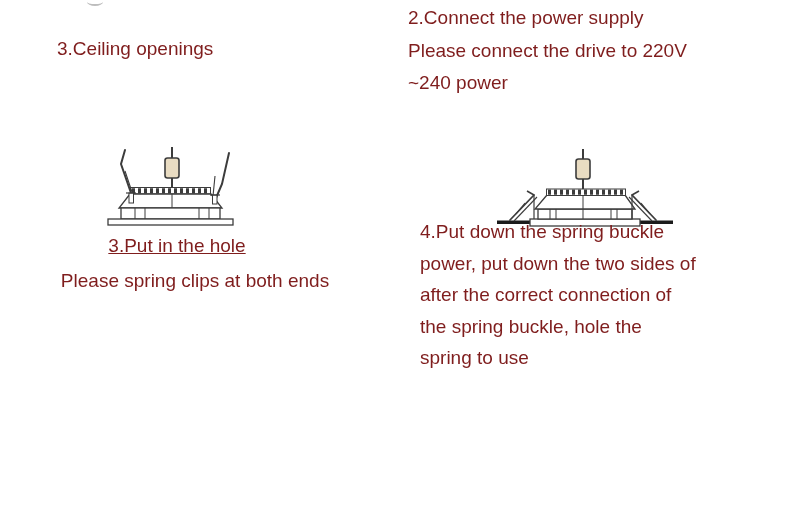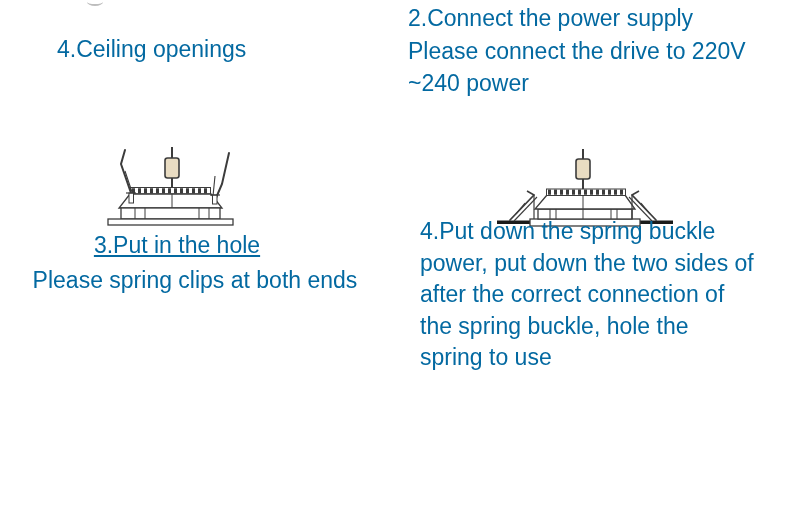--- a/index.html
+++ b/index.html
@@ -4,21 +4,21 @@
 <style>
   html,body { margin:0; padding:0; background:#ffffff; }
   .canvas {
     position:relative;
     width:800px; height:529px;
     background:#ffffff;
     overflow:hidden;
     font-family:"Liberation Sans","DejaVu Sans",sans-serif;
     color:#141414;
   }
-  .step { position:absolute; font-size:23px; color:#0369a1; white-space:nowrap; }
+  .step { position:absolute; font-size:19px; color:#7f1d1d; white-space:nowrap; }
   .step--1 { left:57px;  top:34px;  line-height:30px; }
   .step--2 { left:408px; top:2px;   line-height:32.5px; }
   .step--3 { left:28px;  top:228px; width:334px; text-align:center; line-height:35px; }
   .step--3 .line:first-child { transform:translateX(-18px);text-decoration:underline; }
   .step--4 { left:420px; top:216px; width:372px; line-height:31.5px; }
   .diagram { position:absolute; }
   .diagram--left  { left:100px; top:139px; width:150px; height:95px; }
   .diagram--right { left:494px; top:142px; width:180px; height:88px; }
   .smudge {
     position:absolute; left:87px; top:-2px; width:16px; height:6px;
@@ -28,21 +28,21 @@
   svg .shape { stroke:#3c3c3c; fill:#ffffff; }
 </style>
 </head>
 <body>
 
 <div class="canvas">
 
   <div class="smudge"></div>
 
   <div class="step step--1">
-    <div class="line">4.Ceiling openings</div>
+    <div class="line">3.Ceiling openings</div>
   </div>
 
   <div class="step step--2">
     <div class="line">2.Connect the power supply</div>
     <div class="line">Please connect the drive to 220V</div>
     <div class="line">~240 power</div>
   </div>
 
   <svg class="diagram diagram--left" viewBox="0 0 150 95">
 

